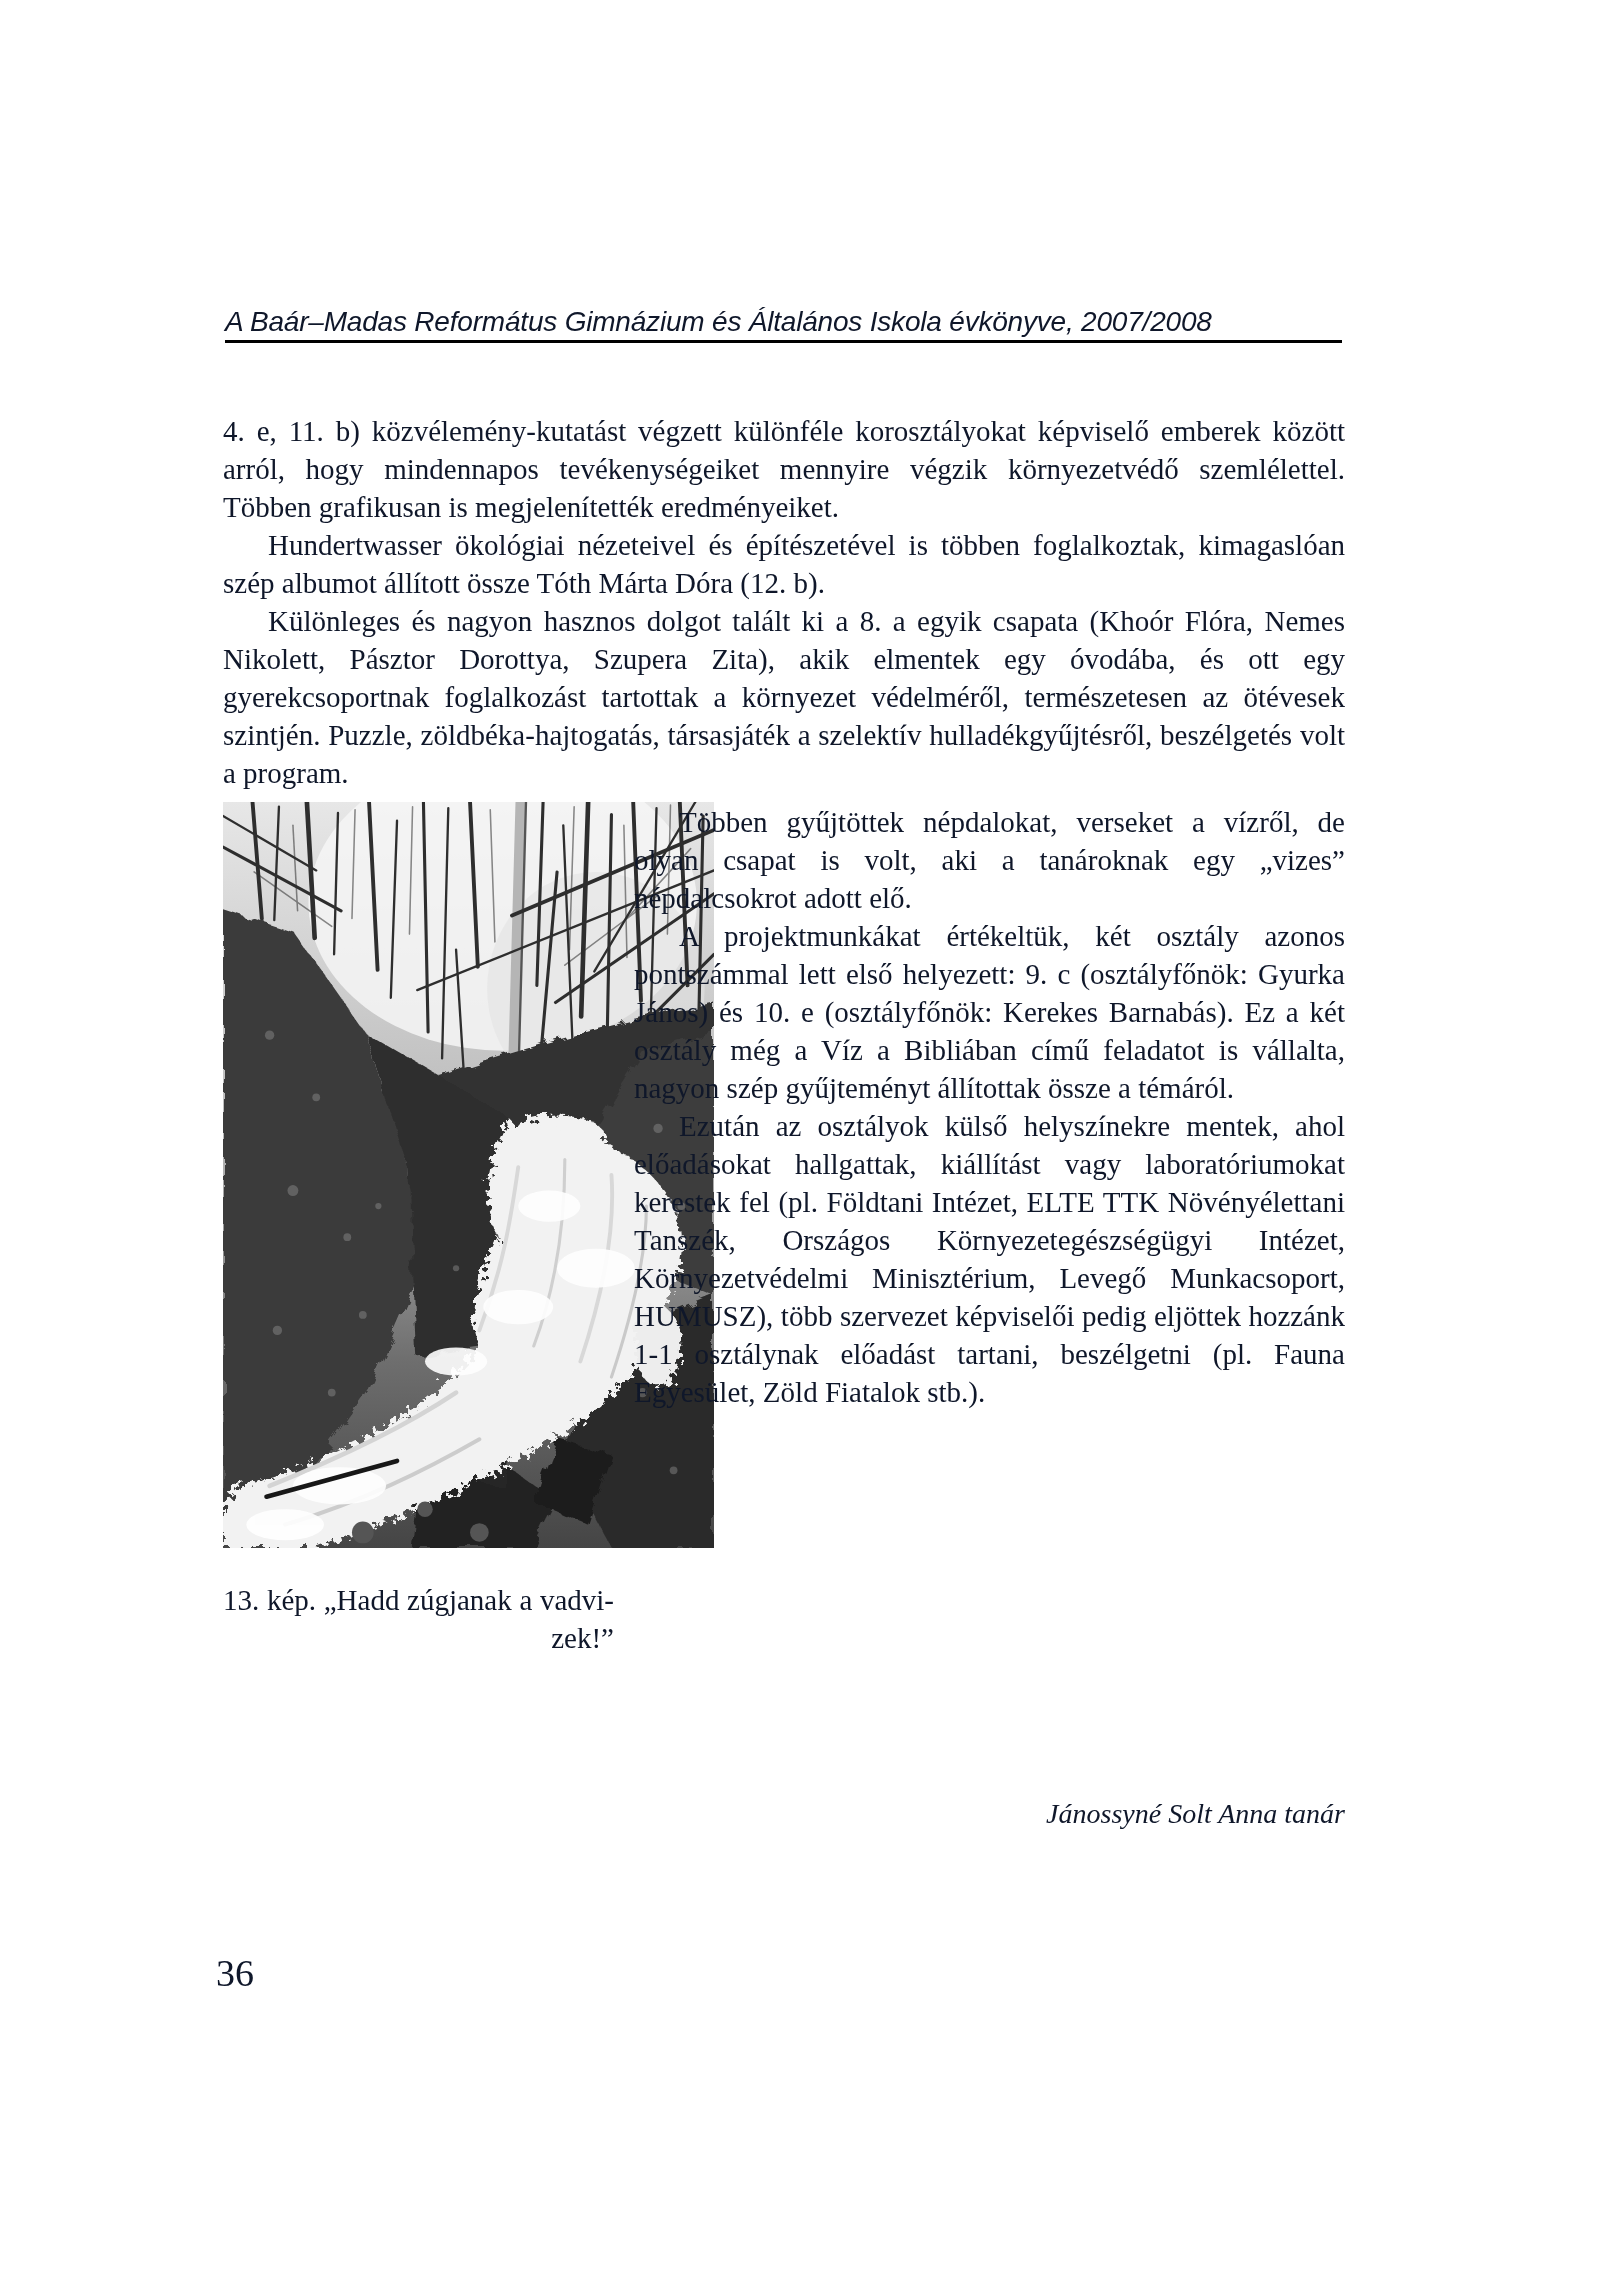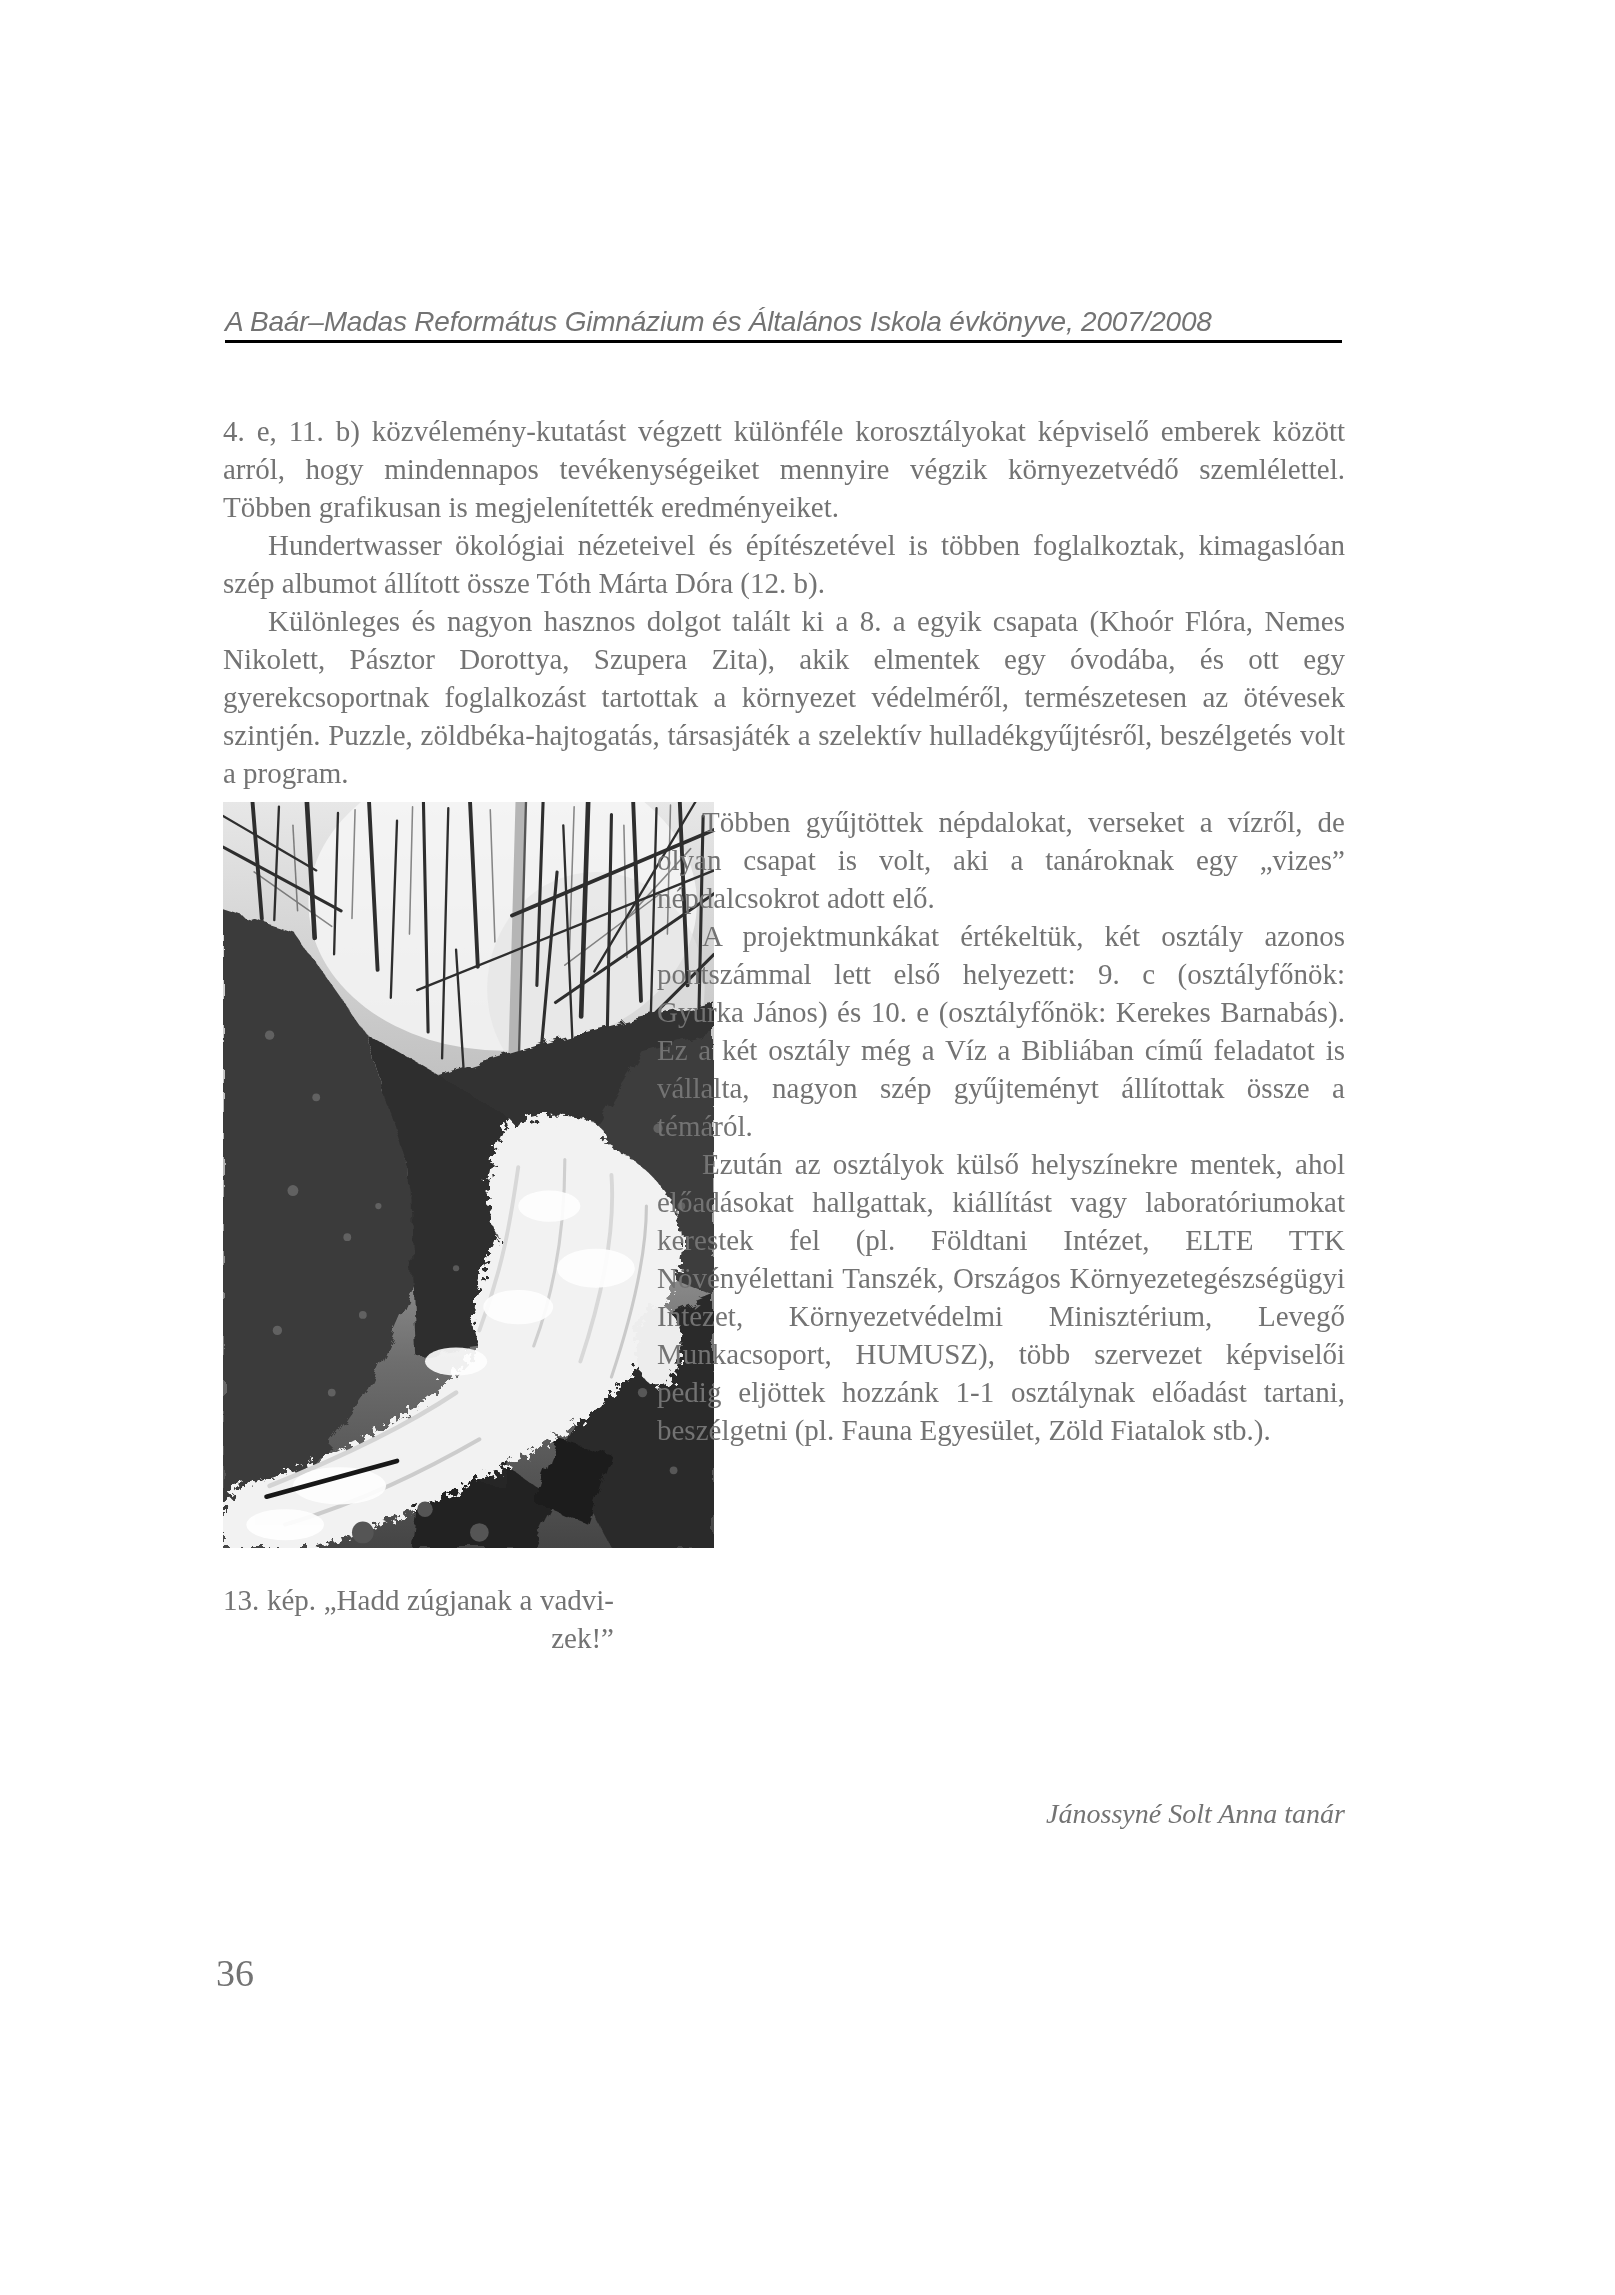--- a/index.html
+++ b/index.html
@@ -7,21 +7,21 @@
     padding: 0;
     background: #ffffff;
   }
   .page {
     position: relative;
     width: 1616px;
     height: 2295px;
     background: #ffffff;
     overflow: hidden;
     font-family: "Liberation Serif", serif;
-    color: #737373;
+    color: #0f172a;
   }
 
   
   .running-header {
     position: absolute;
     left: 225px;
     top: 306px;
     width: 1117px;
     font-family: "Liberation Sans", sans-serif;
     font-style: italic;
@@ -55,21 +55,21 @@
     margin: 0;
     text-indent: 45px;
   }
   .body-text p.noindent { text-indent: 0; }
   .body-text p.after-fig { padding-top: 11px; }
 
   
   .photo-figure {
     float: left;
     width: 391px;
-    margin: 10px 43px 23px 0;
+    margin: 10px 20px 23px 0;
   }
   .photo-frame, .photo-frame svg {
     display: block;
     width: 491px;
     height: 746px;
   }
   .photo-figure figcaption {
     margin-top: 33px;
     font-size: 29px;
     line-height: 38px;

